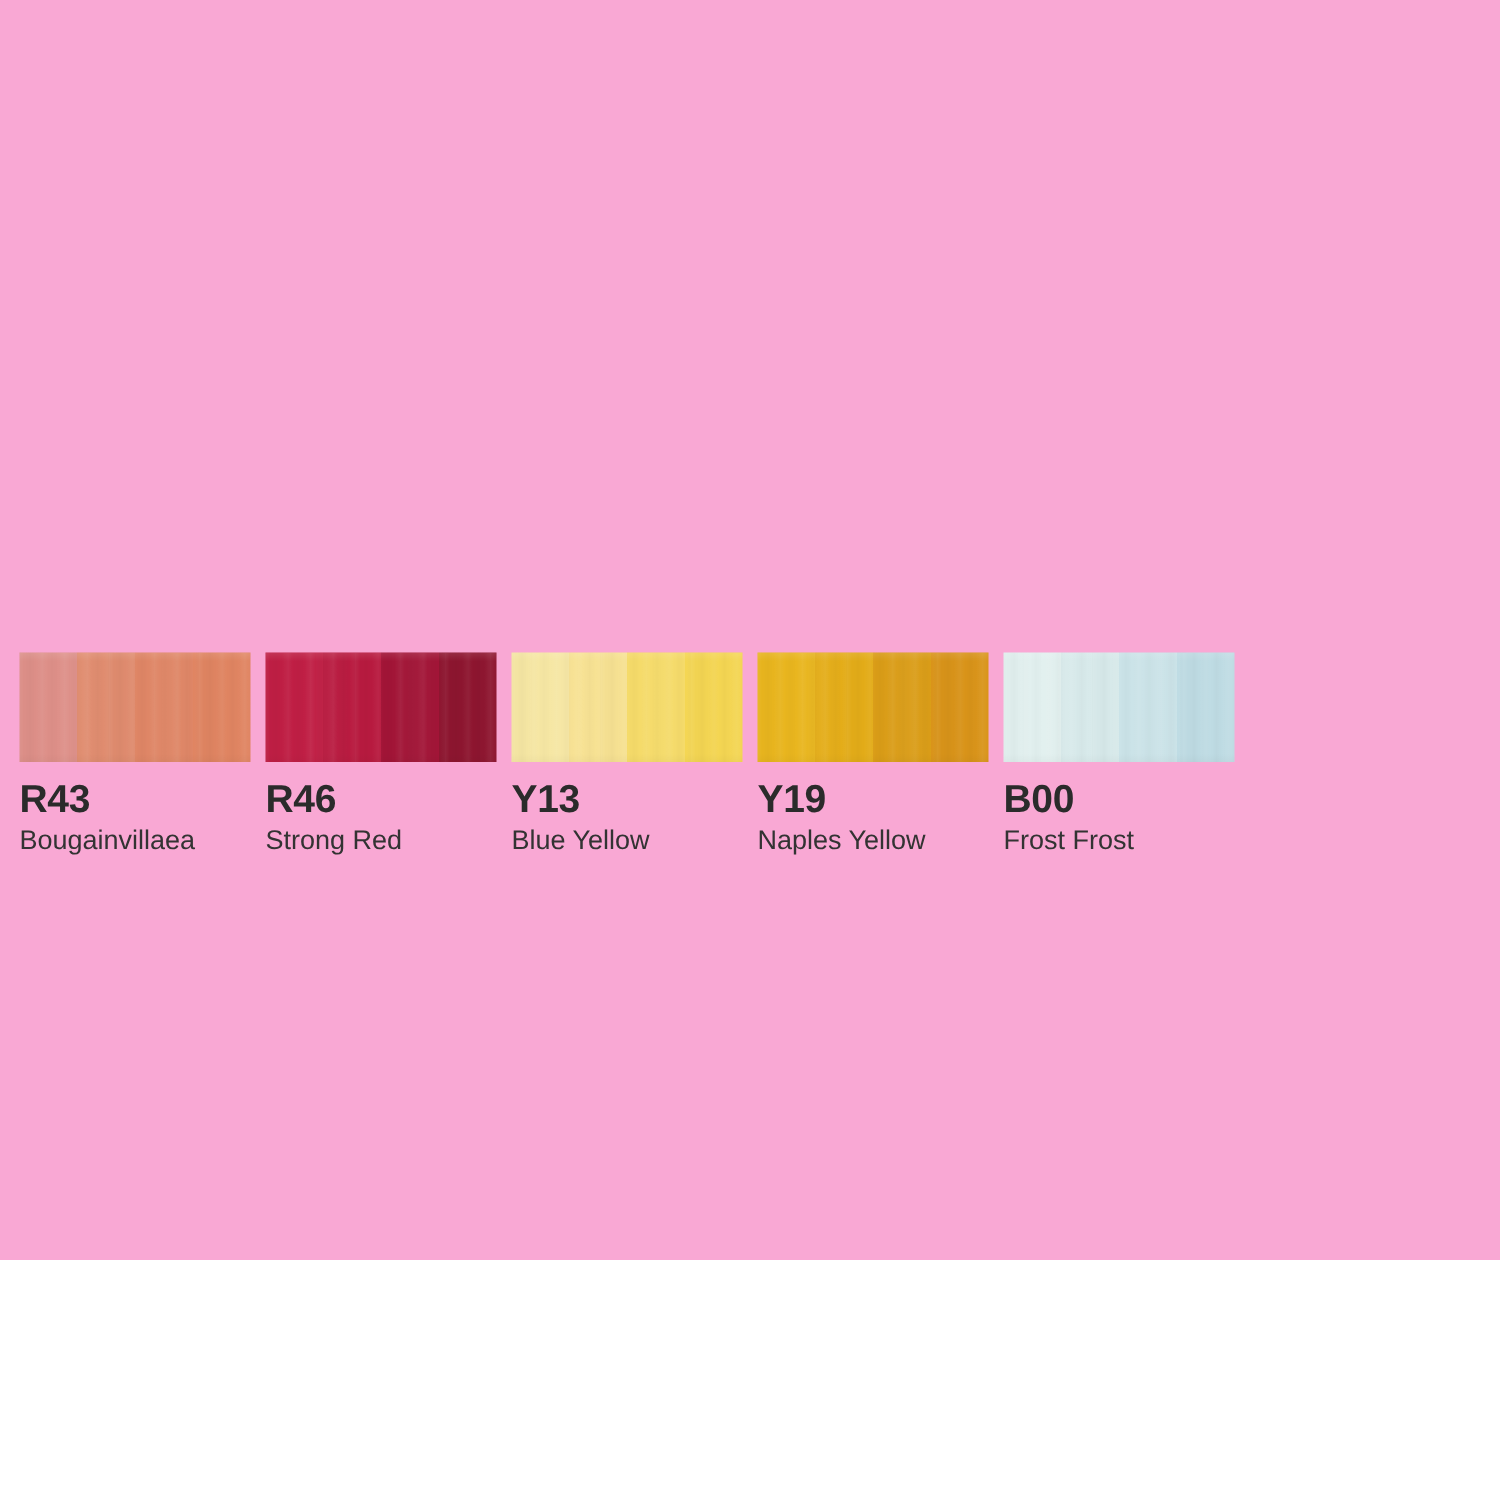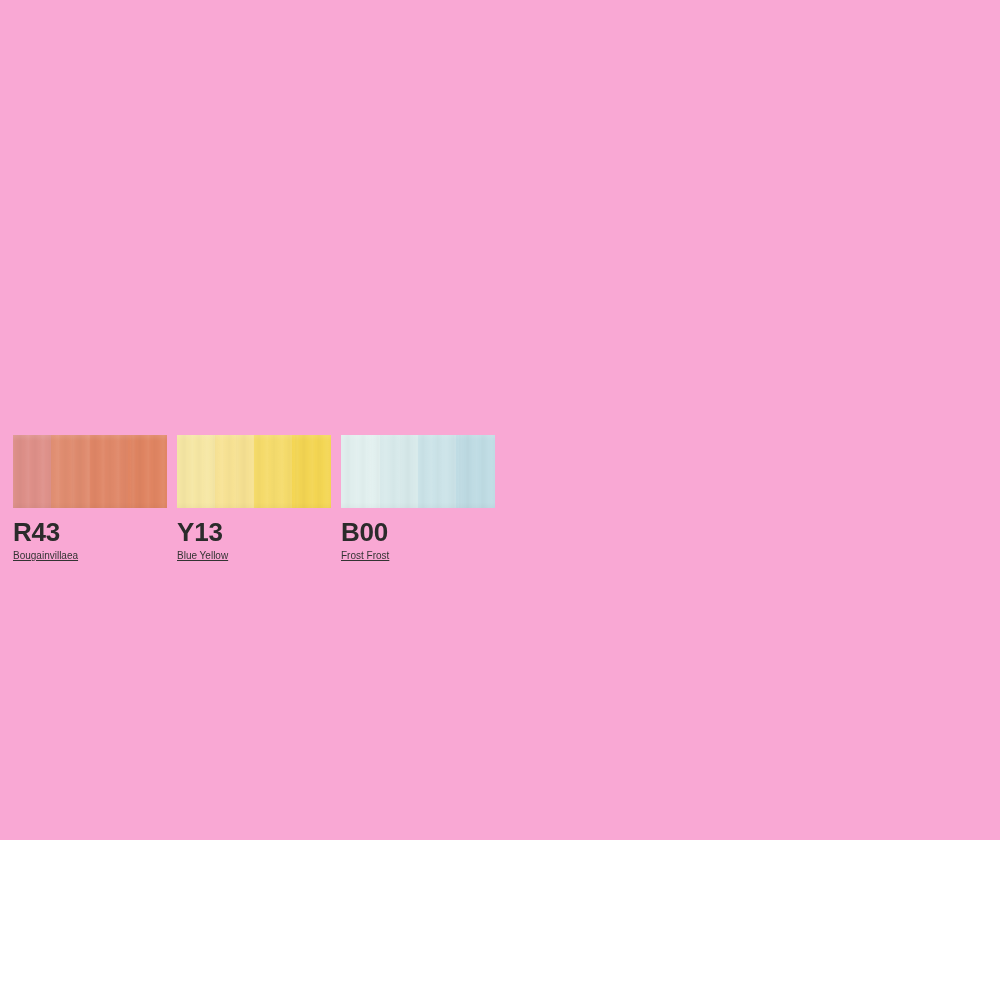--- a/index.html
+++ b/index.html
@@ -90,51 +90,66 @@
     letter-spacing: -0.2px;
     position: absolute;
     left: 0;
     top: 84px;
     white-space: nowrap;
   }
 
   .swatch-name {
     margin: 0;
     padding: 0;
-    font-size: 10px;
+    font-size: 18px;
     font-weight: normal;
     line-height: 1;
     color: #333333;
     position: absolute;
     left: 0;
     top: 116px;
     white-space: nowrap;
-    text-decoration: underline;
   }
 </style>
 </head>
 <body>
 
 <div id="swatch-sheet">
   <div id="swatch-row">
       <div class="swatch-cell">
         <div class="swatch-chip" style="background: linear-gradient(90deg, rgb(222, 144, 137) 0%, rgb(222, 144, 137) 25%, rgb(224, 140, 111) 25%, rgb(224, 140, 111) 50%, rgb(223, 134, 102) 50%, rgb(223, 134, 102) 75%, rgb(224, 133, 98) 75%, rgb(224, 133, 98) 100%);">
           <span class="grain"></span>
           <span class="vignette"></span>
         </div>
         <div class="swatch-code">R43</div>
         <div class="swatch-name">Bougainvillaea</div>
       </div>
       <div class="swatch-cell">
+        <div class="swatch-chip" style="background: linear-gradient(90deg, rgb(192, 31, 69) 0%, rgb(192, 31, 69) 25%, rgb(185, 27, 64) 25%, rgb(185, 27, 64) 50%, rgb(162, 21, 55) 50%, rgb(162, 21, 55) 75%, rgb(142, 22, 48) 75%, rgb(142, 22, 48) 100%);">
+          <span class="grain"></span>
+          <span class="vignette"></span>
+        </div>
+        <div class="swatch-code">R46</div>
+        <div class="swatch-name">Strong Red</div>
+      </div>
+      <div class="swatch-cell">
         <div class="swatch-chip" style="background: linear-gradient(90deg, rgb(246, 231, 164) 0%, rgb(246, 231, 164) 25%, rgb(247, 226, 147) 25%, rgb(247, 226, 147) 50%, rgb(245, 219, 106) 50%, rgb(245, 219, 106) 75%, rgb(244, 214, 83) 75%, rgb(244, 214, 83) 100%);">
           <span class="grain"></span>
           <span class="vignette"></span>
         </div>
         <div class="swatch-code">Y13</div>
         <div class="swatch-name">Blue Yellow</div>
+      </div>
+      <div class="swatch-cell">
+        <div class="swatch-chip" style="background: linear-gradient(90deg, rgb(233, 182, 31) 0%, rgb(233, 182, 31) 25%, rgb(228, 173, 25) 25%, rgb(228, 173, 25) 50%, rgb(218, 157, 24) 50%, rgb(218, 157, 24) 75%, rgb(217, 148, 26) 75%, rgb(217, 148, 26) 100%);">
+          <span class="grain"></span>
+          <span class="vignette"></span>
+        </div>
+        <div class="swatch-code">Y19</div>
+        <div class="swatch-name">Naples Yellow</div>
       </div>
       <div class="swatch-cell">
         <div class="swatch-chip" style="background: linear-gradient(90deg, rgb(226, 240, 239) 0%, rgb(226, 240, 239) 25%, rgb(216, 234, 235) 25%, rgb(216, 234, 235) 50%, rgb(203, 227, 232) 50%, rgb(203, 227, 232) 75%, rgb(191, 220, 228) 75%, rgb(191, 220, 228) 100%);">
           <span class="grain"></span>
           <span class="vignette"></span>
         </div>
         <div class="swatch-code">B00</div>
         <div class="swatch-name">Frost Frost</div>
       </div>
     </div>

